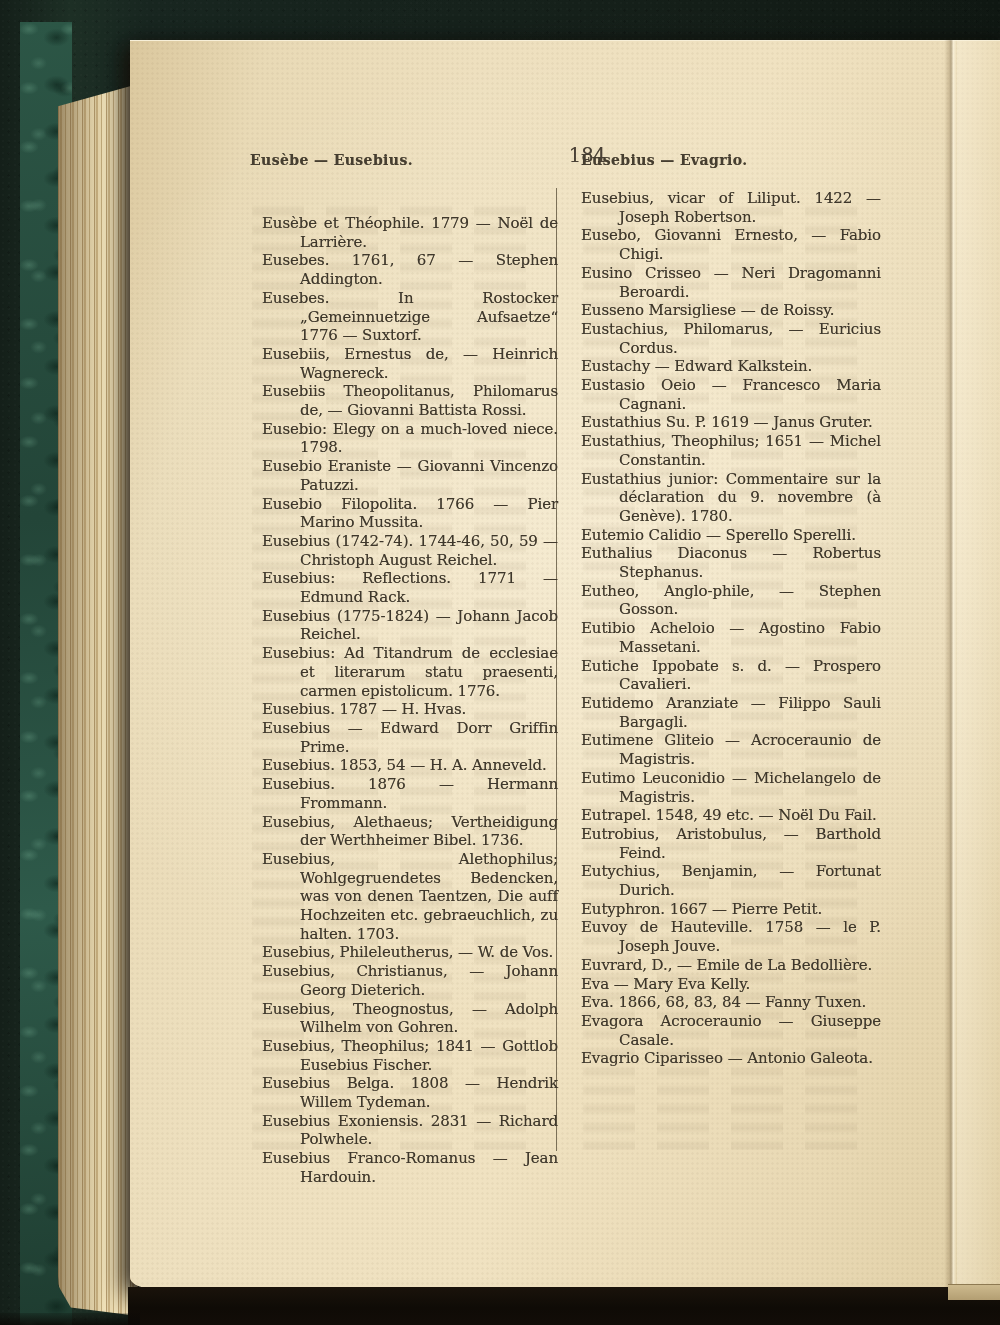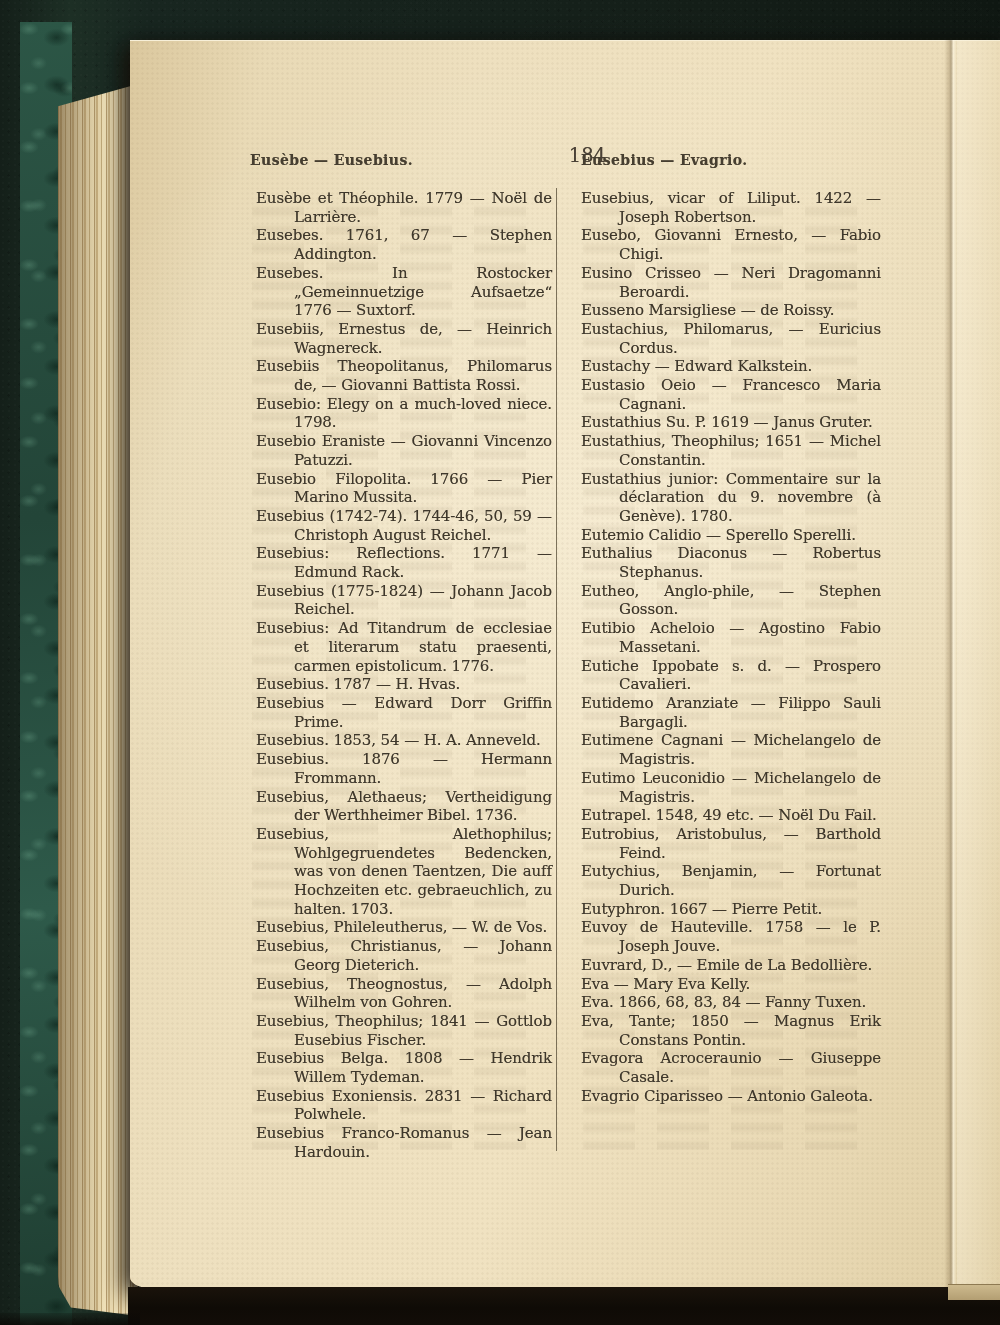--- a/index.html
+++ b/index.html
@@ -94,21 +94,21 @@
   .running-head{position:absolute;z-index:8;text-align:left;
     font-weight:700;font-size:14px;letter-spacing:.4px;color:#463e30;
     text-shadow:0 0 .5px rgba(70,62,48,.55);}
   .head-left{left:250px;top:152px;width:296px;}
   .head-right{left:581px;top:152px;width:300px;}
   .page-num{position:absolute;left:520px;top:144px;width:86px;z-index:8;
     text-align:right;font-size:19.5px;color:#4a4136;text-shadow:0 0 .5px rgba(74,65,54,.5);}
   .col{position:absolute;top:189px;z-index:8;color:var(--ink);
     font-size:15px;line-height:18.7px;letter-spacing:-.1px;
     text-shadow:0 0 .5px rgba(62,55,43,.55);}
-  .col-left{left:256px;width:296px;}
+  .col-left{left:262px;width:296px;margin-top:25px;}
   .col-right{left:581px;width:300px;}
   .col p{margin:0;text-align:justify;text-indent:-38px;padding-left:38px;}
   .divider{position:absolute;left:556px;top:188px;width:1.4px;height:963px;z-index:8;
     background:rgba(90,80,58,.78);}
 </style>
 </head>
 <body>
 
 <div class="scene">
   <div class="cover-strip"></div>
@@ -165,31 +165,30 @@
     <p>Eustasio Oeio — Francesco Maria Cagnani.</p>
     <p>Eustathius Su. P. 1619 — Janus Gruter.</p>
     <p>Eustathius, Theophilus; 1651 — Michel Constantin.</p>
     <p>Eustathius junior: Commentaire sur la déclaration du 9. novembre (à Genève). 1780.</p>
     <p>Eutemio Calidio — Sperello Sperelli.</p>
     <p>Euthalius Diaconus — Robertus Stephanus.</p>
     <p>Eutheo, Anglo-phile, — Stephen Gosson.</p>
     <p>Eutibio Acheloio — Agostino Fabio Massetani.</p>
     <p>Eutiche Ippobate s. d. — Prospero Cavalieri.</p>
     <p>Eutidemo Aranziate — Filippo Sauli Bargagli.</p>
-    <p>Eutimene Cagnani — Michelangelo de Magistris.</p>
+    <p>Eutimene Gliteio — Acroceraunio de Magistris.</p>
     <p>Eutimo Leuconidio — Michelangelo de Magistris.</p>
     <p>Eutrapel. 1548, 49 etc. — Noël Du Fail.</p>
     <p>Eutrobius, Aristobulus, — Barthold Feind.</p>
     <p>Eutychius, Benjamin, — Fortunat Durich.</p>
     <p>Eutyphron. 1667 — Pierre Petit.</p>
     <p>Euvoy de Hauteville. 1758 — le P. Joseph Jouve.</p>
     <p>Euvrard, D., — Emile de La Bedollière.</p>
     <p>Eva — Mary Eva Kelly.</p>
     <p>Eva. 1866, 68, 83, 84 — Fanny Tuxen.</p>
-    <p>Eva, Tante; 1850 — Magnus Erik Constans Pontin.</p>
     <p>Evagora Acroceraunio — Giuseppe Casale.</p>
     <p>Evagrio Ciparisseo — Antonio Galeota.</p>
   </div>
 
   <div class="next-page-sliver"></div>
   <div class="bottom-band"></div>
   <div class="bottom-band-left"></div>
 </div>
 
 </body></html>

